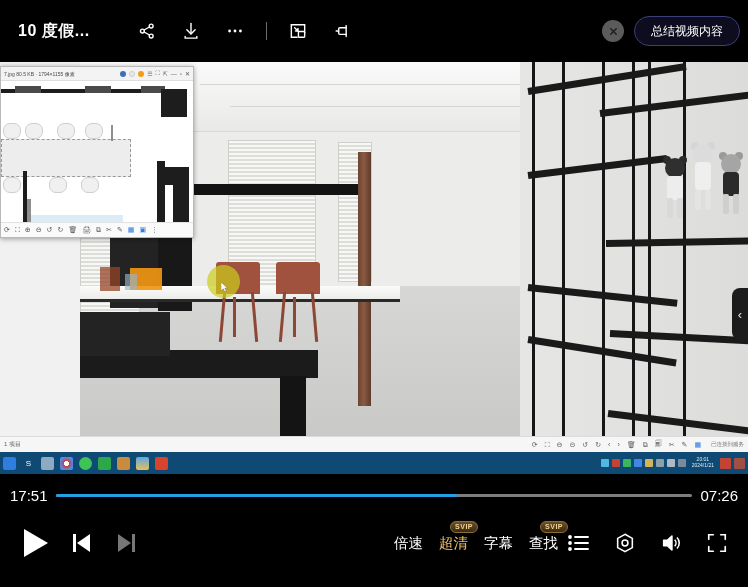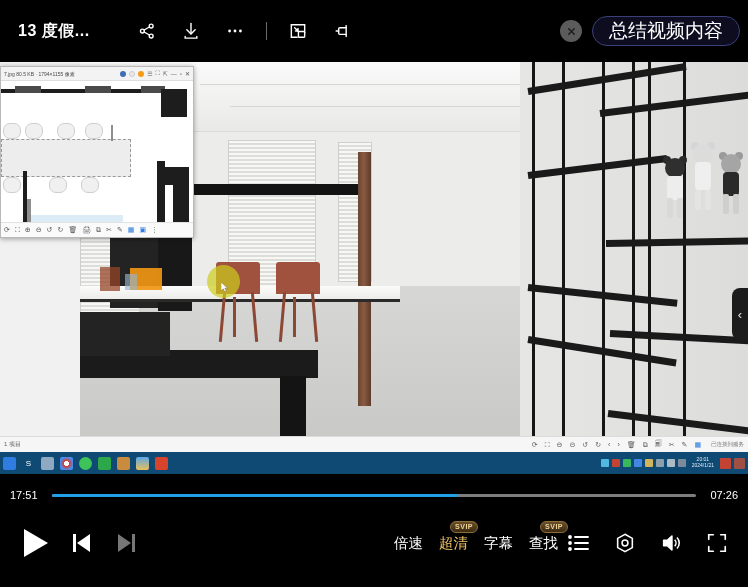--- a/index.html
+++ b/index.html
@@ -31,21 +31,21 @@
   .top-right {
     margin-left: auto; display: flex; align-items: center; gap: 10px; padding-right: 8px;
   }
   .close-round {
     width: 22px; height: 22px; border-radius: 50%; background: #5b5b5b;
     display: flex; align-items: center; justify-content: center; cursor: pointer;
   }
   .summary-pill {
     height: 30px; padding: 0 16px; border-radius: 16px;
     background: #0d0d1f; border: 1px solid #3b3f7a;
-    color: #fff; font-size: 19px; display: flex; align-items: center;
+    color: #fff; font-size: 12px; display: flex; align-items: center;
     cursor: pointer; white-space: nowrap;
   }
   .hi-pill {
     height: 38px; min-width: 90px; border-radius: 19px;
     background: linear-gradient(100deg, #7b8ee0 0%, #5b63c9 45%, #3f3fa8 100%);
     display: flex; align-items: center; padding-right: 10px; cursor: pointer;
     position: relative; overflow: hidden;
   }
   .avatar {
     width: 38px; height: 38px; border-radius: 50%; position: relative; flex: none;
@@ -199,21 +199,21 @@
 
   
   .controls {
     position: absolute; left: 0; bottom: 0; width: 748px; height: 113px;
     background: #000; z-index: 40;
   }
   .progress-row {
     position: absolute; left: 0; top: 12px; width: 100%; height: 18px;
     display: flex; align-items: center; padding: 0 10px; gap: 8px;
   }
-  .time { color: #fff; font-size: 11px; min-width: 34px; }
+  .time { color: #fff; font-size: 15px; min-width: 34px; }
   .time.right { text-align: right; }
   .track {
     position: relative; flex: 1; height: 3px; background: #7d7d7d; border-radius: 2px;
     cursor: pointer;
   }
   .track .played { position: absolute; left: 0; top: 0; height: 100%; background: #21a0e6;
     border-radius: 2px; }
   .btn-row {
     position: absolute; left: 0; top: 38px; width: 100%; height: 62px;
     display: flex; align-items: center; padding: 0 12px;
@@ -240,21 +240,21 @@
   .ricon { width: 26px; height: 26px; display: flex; align-items: center;
     justify-content: center; color: #fff; cursor: pointer; }
   .spacer-mid { flex: 1; }
 </style>
 </head>
 <body>
 
 <div class="player">
 
   <div class="topbar">
-    <div class="vid-title">13 度假...</div>
+    <div class="vid-title">10 度假...</div>
 
     <div class="top-actions">
       <div class="ticon">
         <svg width="20" height="20" viewBox="0 0 24 24" fill="none" stroke="currentColor" stroke-width="1.7" stroke-linecap="round">
           <circle cx="17" cy="6" r="2.3"></circle>
             <circle cx="6.5" cy="12" r="2.3"></circle>
             <circle cx="17" cy="18" r="2.3"></circle>
           <line x1="8.5" y1="10.8" x2="15" y2="7.2"></line>
             <line x1="8.5" y1="13.2" x2="15" y2="16.8"></line>
         </svg>

